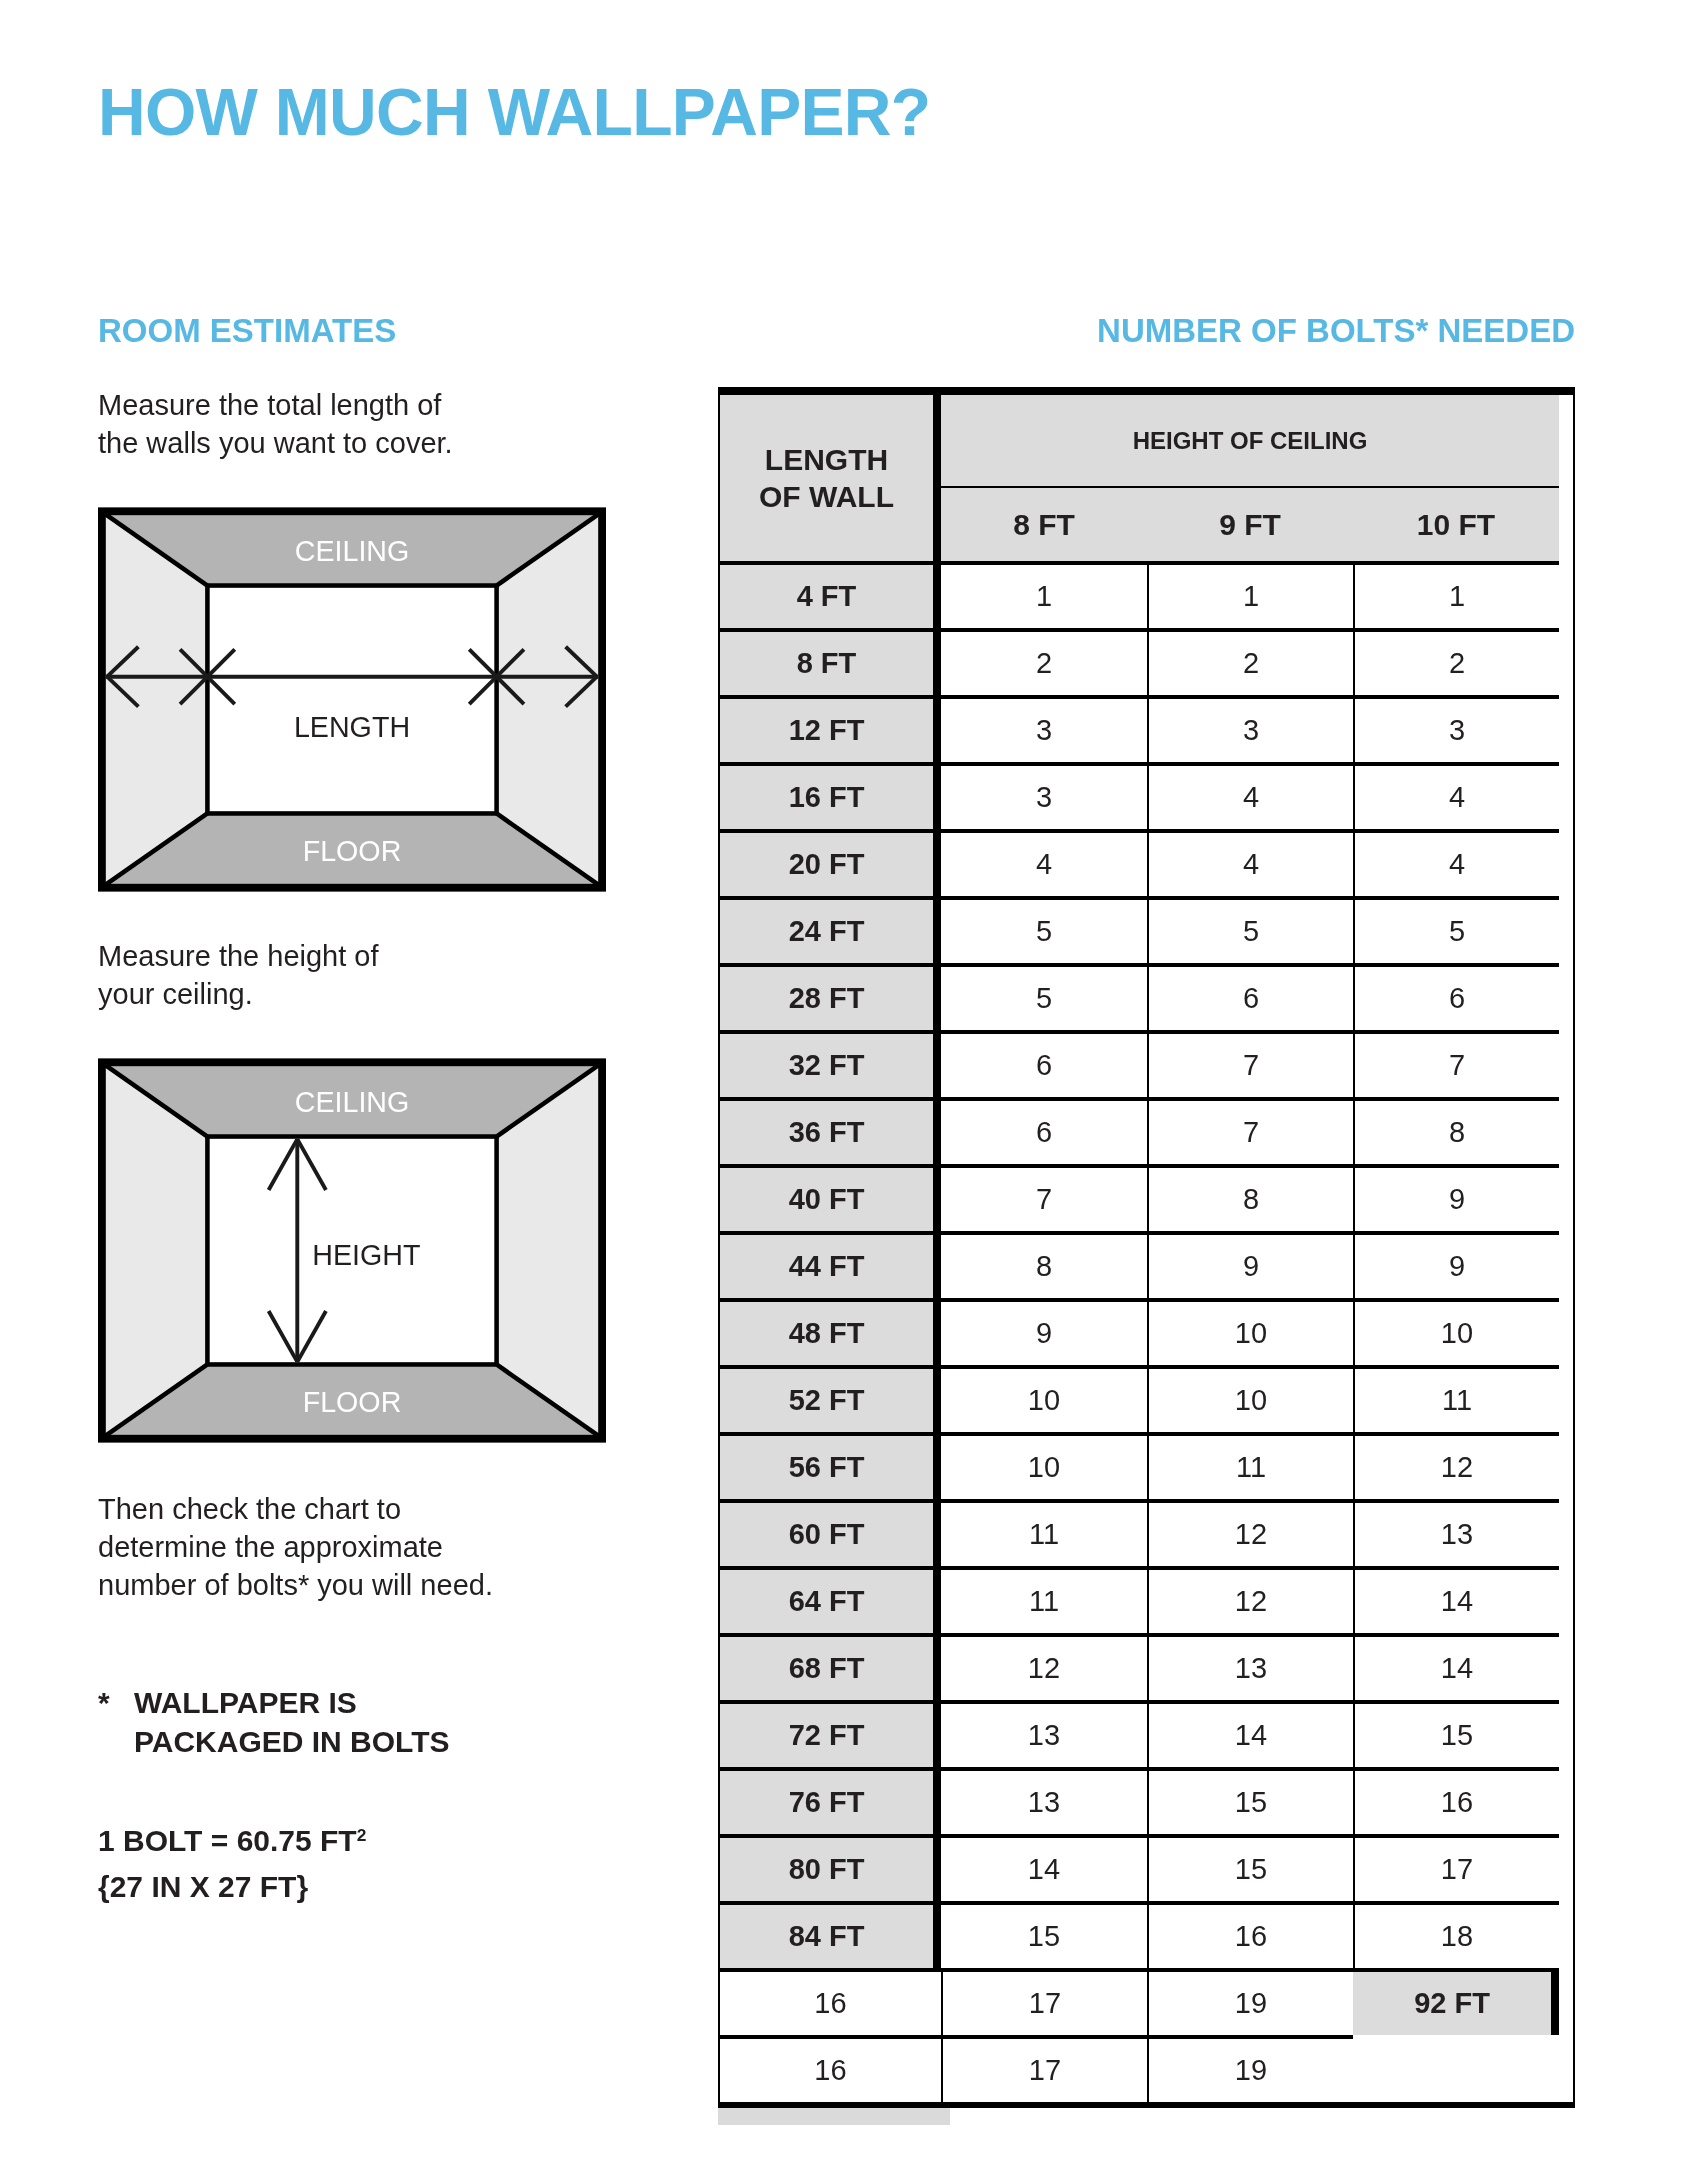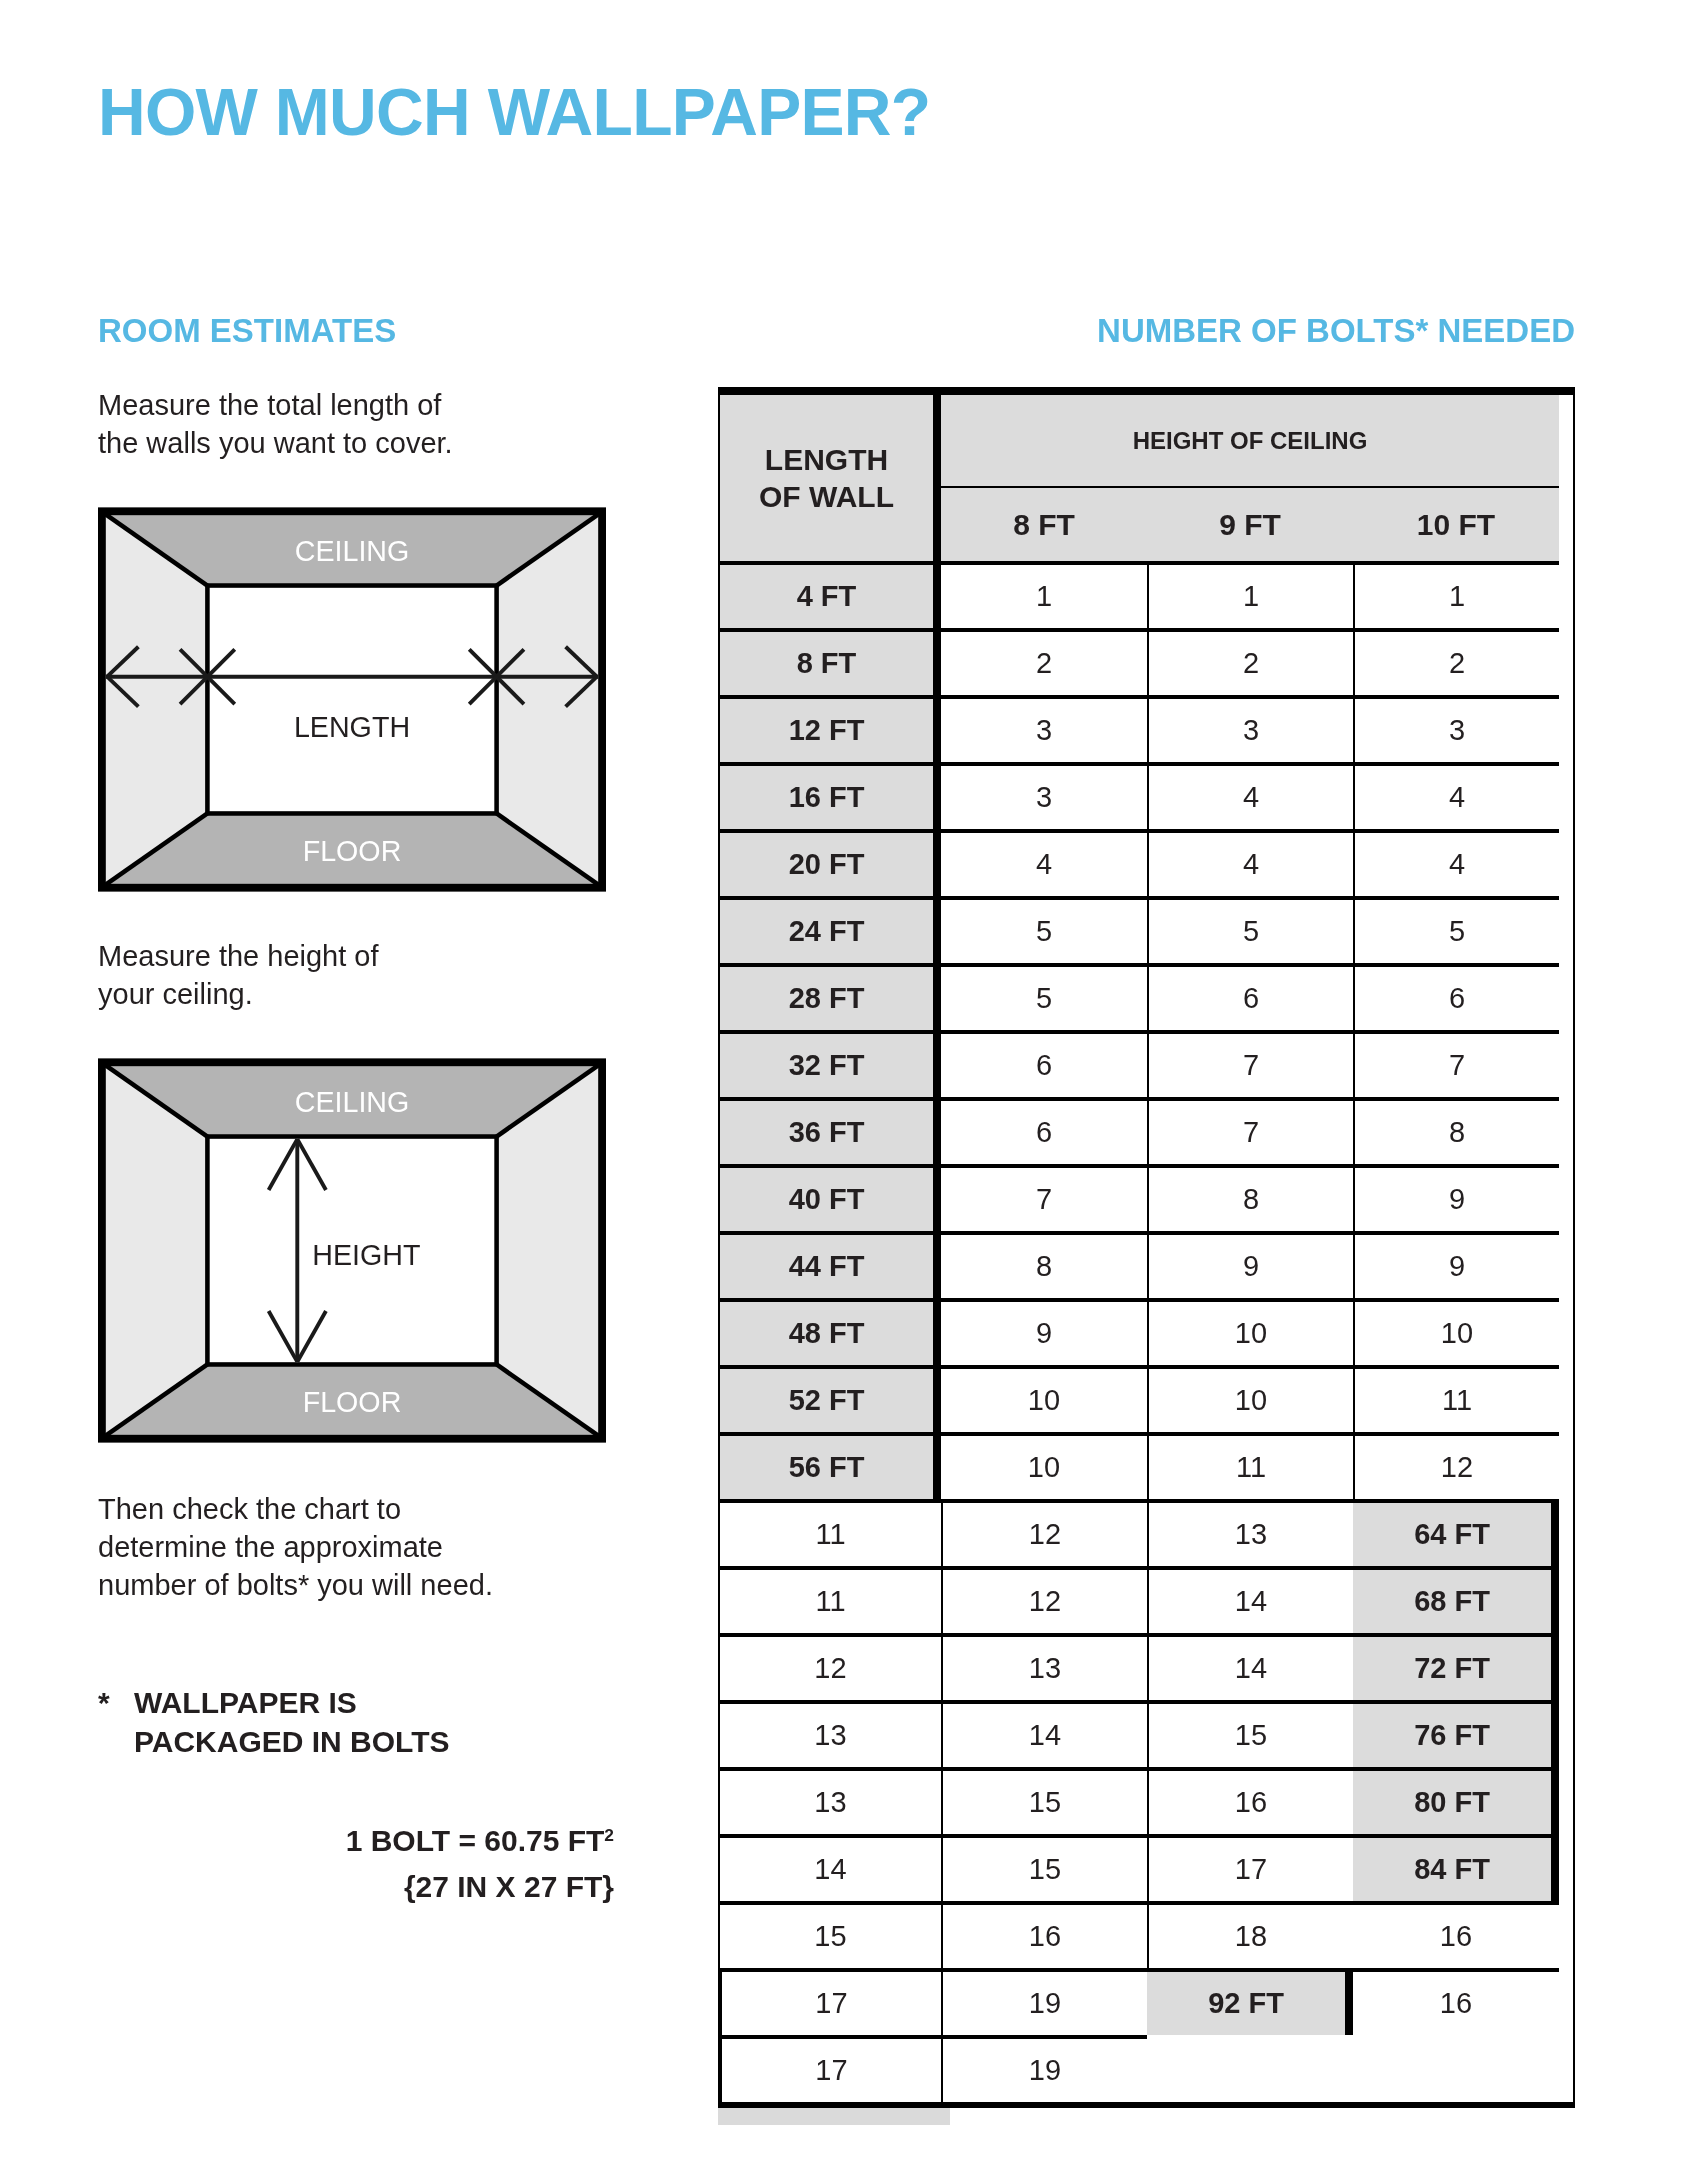--- a/index.html
+++ b/index.html
@@ -35,21 +35,20 @@
   .diagram { display:block; margin-top:42px; }
 
   .footnote {
     margin-top:78px; display:flex;
     font-size:30px; font-weight:bold; line-height:1.3; color:#231f20;
   }
   .fn-marker { width:36px; flex:0 0 36px; }
   .bolt-info {
     margin-top:57px; font-size:30px; font-weight:bold; line-height:1.55;
     color:#231f20;
-    text-align:right;
   }
   .bolt-sup { font-size:58%; vertical-align:baseline; position:relative; top:-0.55em; }
 
   
   .bolts-table {
     margin-top:37px;
     display:grid;
     grid-template-columns:221px 206px 206px 206px;
     grid-template-rows:93px 73px;
     grid-auto-rows:67px;
@@ -240,20 +239,21 @@
         <div class="cell data-cell sep">10</div>
         <div class="cell data-cell sep">10</div>
         <div class="cell row-label">52 FT</div>
         <div class="cell data-cell">10</div>
         <div class="cell data-cell sep">10</div>
         <div class="cell data-cell sep">11</div>
         <div class="cell row-label">56 FT</div>
         <div class="cell data-cell">10</div>
         <div class="cell data-cell sep">11</div>
         <div class="cell data-cell sep">12</div>
+        <div class="cell row-label">60 FT</div>
         <div class="cell data-cell">11</div>
         <div class="cell data-cell sep">12</div>
         <div class="cell data-cell sep">13</div>
         <div class="cell row-label">64 FT</div>
         <div class="cell data-cell">11</div>
         <div class="cell data-cell sep">12</div>
         <div class="cell data-cell sep">14</div>
         <div class="cell row-label">68 FT</div>
         <div class="cell data-cell">12</div>
         <div class="cell data-cell sep">13</div>

